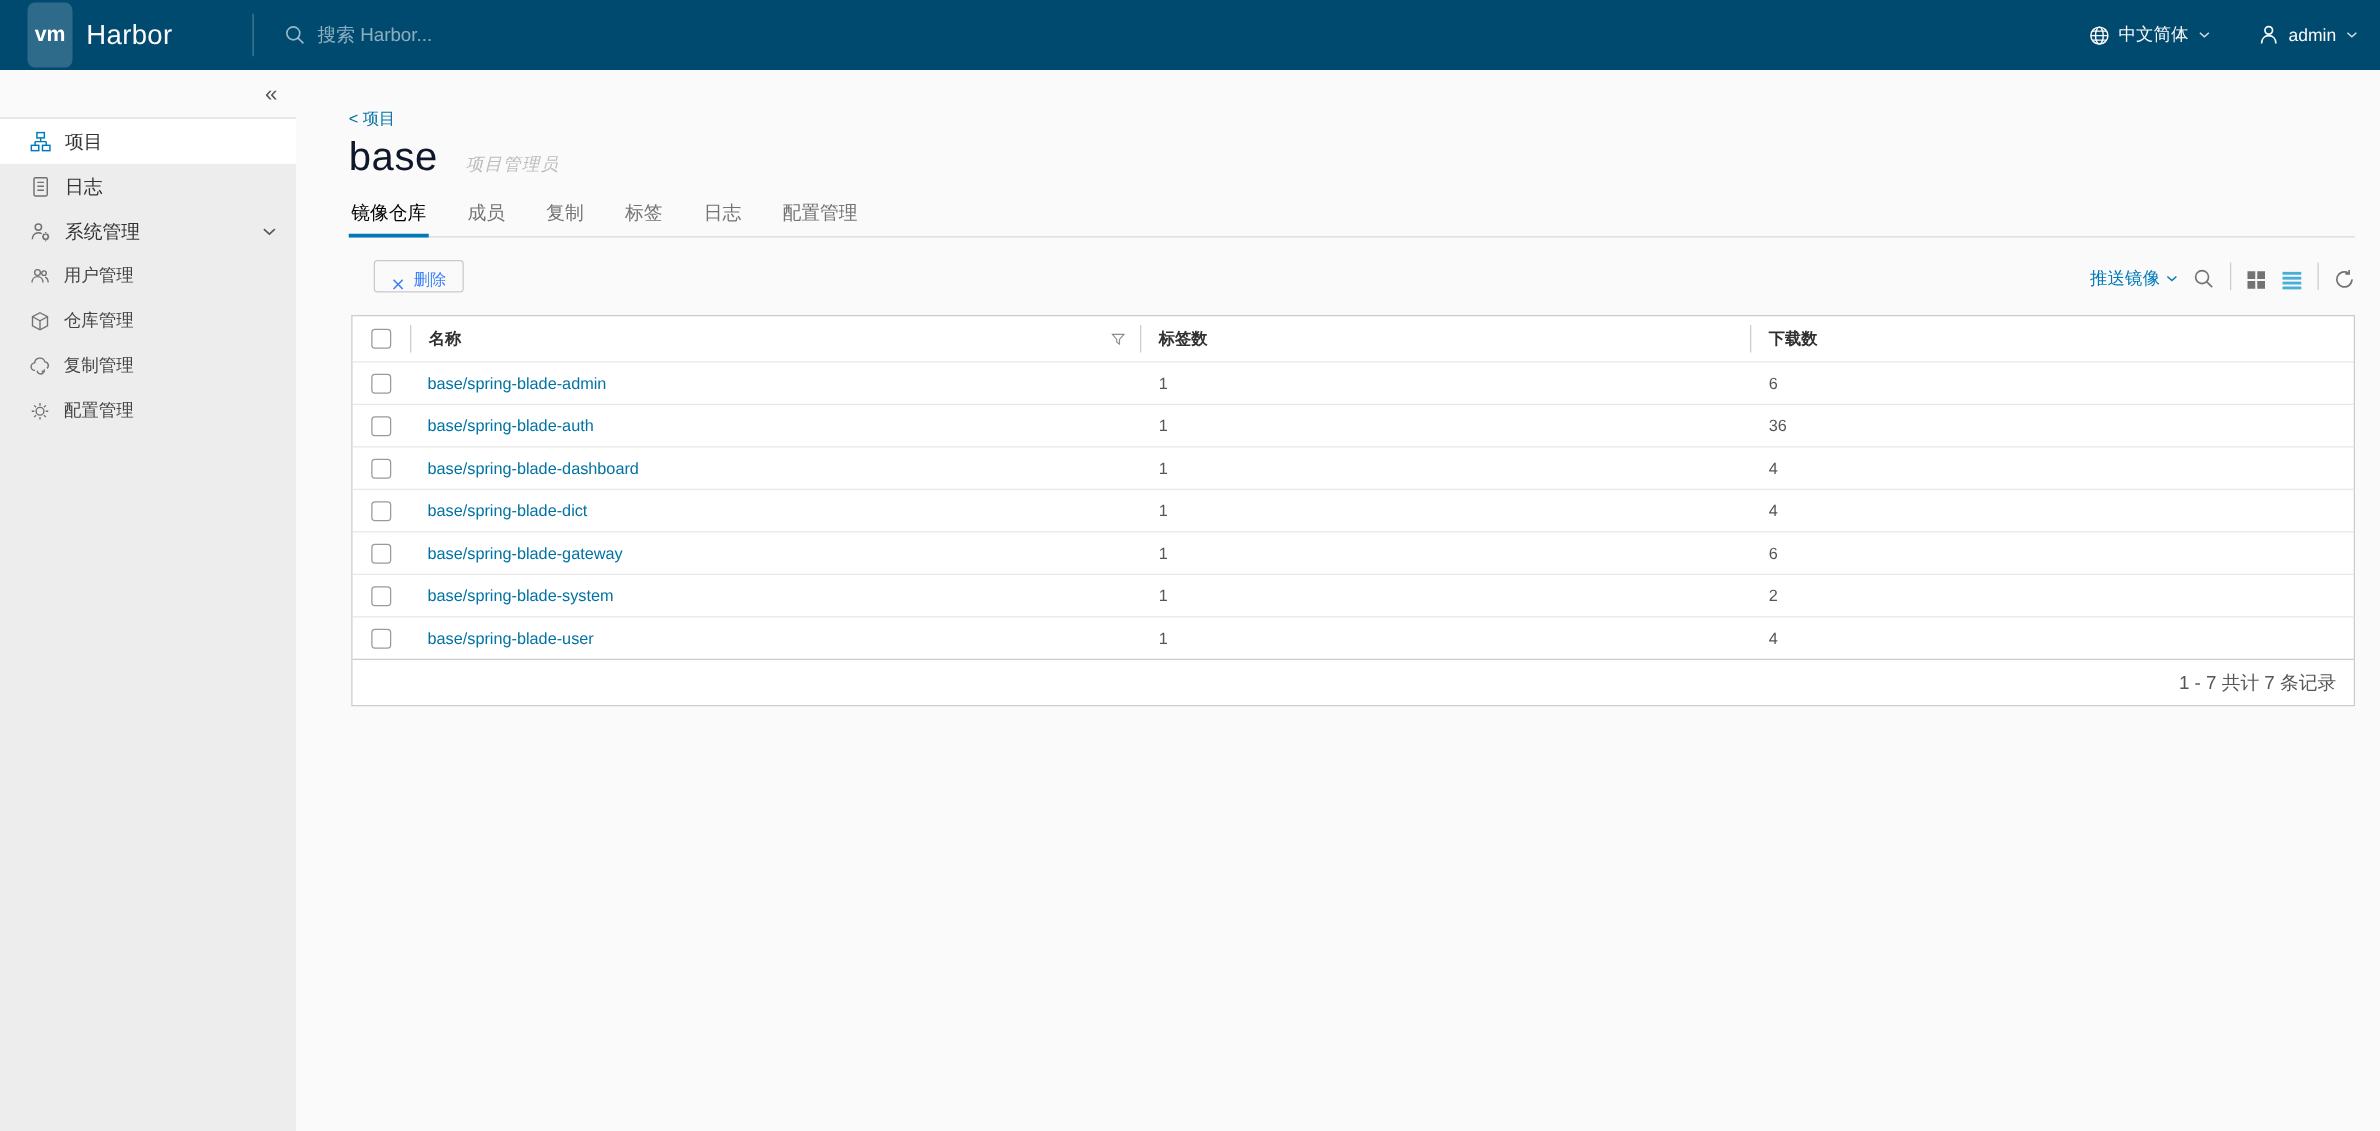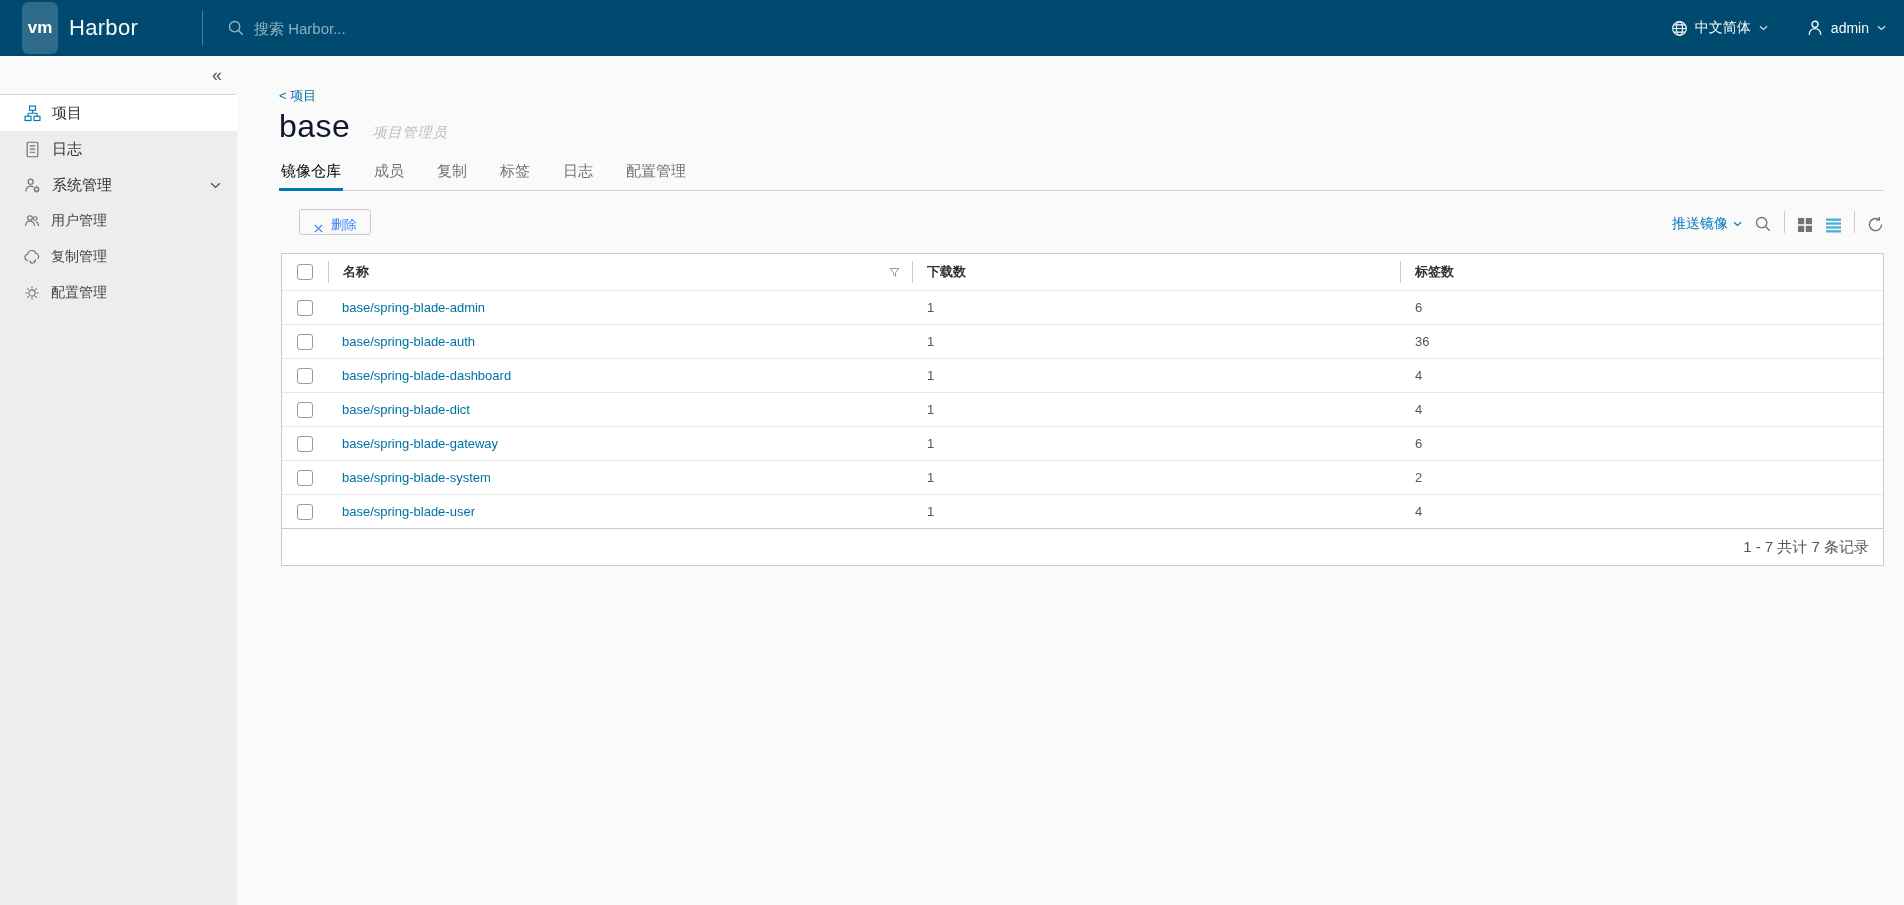--- a/index.html
+++ b/index.html
@@ -189,20 +189,29 @@
                   <path d="M1.6 13c0-2.9 2-4.7 4.4-4.7 2.5 0 4.4 1.8 4.4 4.7"></path>
                   <circle cx="11.2" cy="5.5" r="1.8"></circle>
                   <path d="M12.1 8.7c1.6.6 2.4 2 2.4 4.3"></path>
                 </svg>
             </span>
             <span>用户管理</span>
           </div>
           <div class="nav-item">
             <span class="nav-icon">
               <svg viewBox="0 0 16 16" width="16" height="16" fill="none" stroke="currentColor" stroke-width="1.1">
+                  <path d="M8 1.2L14 4.4v7.2L8 14.8 2 11.6V4.4z"></path>
+                  <path d="M2 4.4L8 7.6l6-3.2M8 7.6v7.2"></path>
+                </svg>
+            </span>
+            <span>仓库管理</span>
+          </div>
+          <div class="nav-item">
+            <span class="nav-icon">
+              <svg viewBox="0 0 16 16" width="16" height="16" fill="none" stroke="currentColor" stroke-width="1.1">
                   <path d="M4 11.3a3 3 0 0 1-.3-6 4.2 4.2 0 0 1 8.2-.8 2.9 2.9 0 0 1 1.6 5.2"></path>
                   <path d="M5.8 11.6a2.7 2.7 0 0 0 5.1 1.1"></path>
                   <path d="M11.5 10.4l-.2 2-1.9-.4"></path>
                 </svg>
             </span>
             <span>复制管理</span>
           </div>
           <div class="nav-item">
             <span class="nav-icon">
               <svg viewBox="0 0 16 16" width="16" height="16" fill="none" stroke="currentColor" stroke-width="1.1">
@@ -296,24 +305,24 @@
           </div>
           <div class="dg-cell col-sep">
             <span>名称</span>
             <span class="filter">
               <svg width="11" height="11" viewBox="0 0 12 12">
                   <path d="M1 1.6h10L7.2 6v4.2L4.8 8.3V6z" fill="none" stroke="currentColor" stroke-width="1"></path>
                 </svg>
             </span>
           </div>
           <div class="dg-cell col-sep">
+            <span>标签数</span>
+          </div>
+          <div class="dg-cell col-sep">
             <span>下载数</span>
-          </div>
-          <div class="dg-cell col-sep">
-            <span>标签数</span>
           </div>
         </div>
 
         <div class="dg-body">
           <div class="dg-row">
             <div class="cb-cell">
                 <span class="checkbox"></span>
               </div>
             <div class="name-cell"><a class="repo-link">base/spring-blade-admin</a></div>
             <div class="num-cell">1</div>

